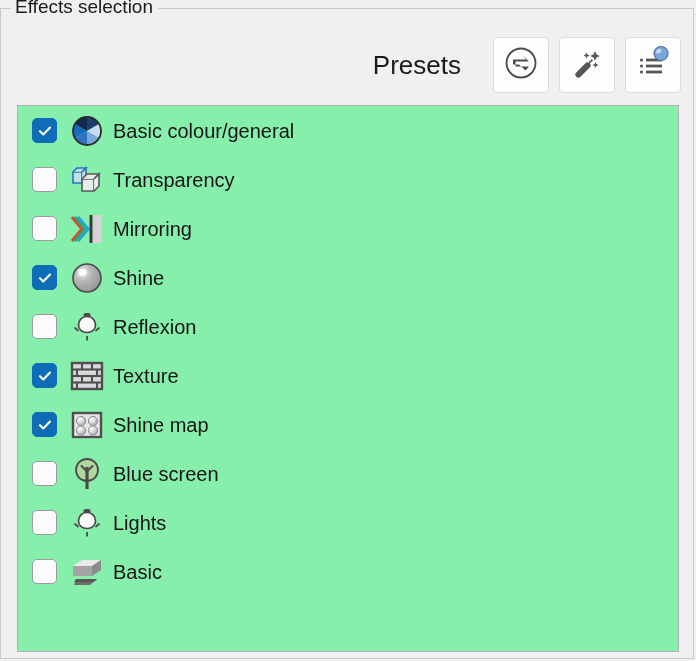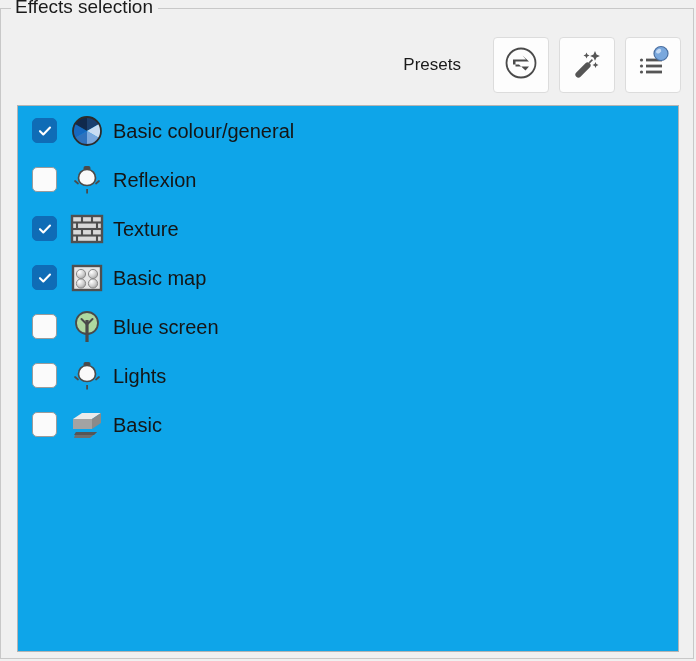--- a/index.html
+++ b/index.html
@@ -46,21 +46,21 @@
     top: 22px;
     width: 694px;
     height: 68px;
     display: flex;
     align-items: center;
     justify-content: flex-end;
     padding-right: 14px;
     box-sizing: border-box;
   }
   .presets-label {
-    font-size: 17px;
+    font-size: 26px;
     color: #1a1a1a;
     margin-right: 32px;
     white-space: nowrap;
   }
   .tool-btn {
     width: 56px;
     height: 56px;
     background: #fdfdfd;
     border: 1px solid #dcdcdc;
     border-radius: 4px;
@@ -72,21 +72,21 @@
   }
   .tool-btn:first-of-type { margin-left: 0; }
 
   
   .list-wrap {
     position: absolute;
     left: 16px;
     top: 96px;
     width: 662px;
     height: 547px;
-    background: #0ea5e9;
+    background: #86efac;
     border: 1px solid #b4b4b4;
     box-sizing: border-box;
     overflow: hidden;
   }
   .row {
     height: 49px;
     display: flex;
     align-items: center;
     padding-left: 14px;
     box-sizing: border-box;
@@ -193,22 +193,80 @@
             <path d="M0 0 L0 14 A14 14 0 0 1 -12.1 7 Z" fill="#2f72bd"></path>
             <path d="M0 0 L-12.1 7 A14 14 0 0 1 -12.1 -7 Z" fill="#1668c0"></path>
             <path d="M0 0 L-12.1 -7 A14 14 0 0 1 0 -14 Z" fill="#10294d"></path>
             <circle cx="0" cy="0" r="14" fill="none" stroke="#2b2b2b" stroke-width="1.8"></circle>
           </g>
         </svg>
       </div>
       <span class="row-label">Basic colour/general</span>
     </div>
 
-
-
+    <div class="row">
+      <div class="cb off">
+        
+      </div>
+      <div class="ico">
+        <svg width="34" height="34" viewBox="0 0 34 34">
+          <g stroke="#2f72bd" stroke-width="1.6" fill="#cfe0f5" fill-opacity="0.75">
+            <path d="M3 9 L12 9 L12 20 L3 20 Z"></path>
+            <path d="M3 9 L7 5 L16 5 L12 9"></path>
+            <path d="M12 9 L16 5 L16 16 L12 20"></path>
+          </g>
+          <g stroke="#585858" stroke-width="1.6" fill="#ededed" fill-opacity="0.9">
+            <path d="M12 16 L24 16 L24 28 L12 28 Z"></path>
+            <path d="M12 16 L17 11 L29 11 L24 16"></path>
+            <path d="M24 16 L29 11 L29 23 L24 28"></path>
+          </g>
+        </svg>
+      </div>
+      <span class="row-label">Transparency</span>
+    </div>
+
+    <div class="row">
+      <div class="cb off">
+        
+      </div>
+      <div class="ico">
+        <svg width="34" height="34" viewBox="0 0 34 34">
+          <g fill="none" stroke-width="3.2" stroke-linejoin="miter">
+            <path d="M2 5 L12 17 L2 29" stroke="#e0453c"></path>
+            <path d="M5 5 L15 17 L5 29" stroke="#34a853"></path>
+            <path d="M8 5 L18 17 L8 29" stroke="#29a3db"></path>
+          </g>
+          <rect x="19.5" y="3" width="3.2" height="28" fill="#3c3c3c"></rect>
+          <rect x="22.7" y="3" width="9" height="28" fill="#d4d4d4"></rect>
+        </svg>
+      </div>
+      <span class="row-label">Mirroring</span>
+    </div>
+
+    <div class="row">
+      <div class="cb on">
+        <svg width="16" height="16" viewBox="0 0 16 16">
+            <path d="M3 8.2 L6.3 11.4 L13 4.6" fill="none" stroke="#fff" stroke-width="2.1" stroke-linecap="round" stroke-linejoin="round"></path>
+          </svg>
+      </div>
+      <div class="ico">
+        <svg width="34" height="34" viewBox="0 0 34 34">
+          <defs>
+            <radialGradient id="shineG" cx="0.34" cy="0.3" r="0.82">
+              <stop offset="0%" stop-color="#f2f2f2"></stop>
+              <stop offset="38%" stop-color="#b7b7b7"></stop>
+              <stop offset="100%" stop-color="#8f8f8f"></stop>
+            </radialGradient>
+          </defs>
+          <circle cx="17" cy="17" r="14" fill="url(#shineG)" stroke="#4a4a4a" stroke-width="1.6"></circle>
+          <ellipse cx="12.5" cy="11.5" rx="4.2" ry="3.4" fill="#ffffff" fill-opacity="0.85"></ellipse>
+        </svg>
+      </div>
+      <span class="row-label">Shine</span>
+    </div>
 
     <div class="row">
       <div class="cb off">
         
       </div>
       <div class="ico">
         <svg width="34" height="34" viewBox="0 0 34 34">
           <rect x="13.5" y="3" width="7" height="4.5" rx="2" fill="#4a4a4a"></rect>
           <path d="M17 6.5 C11.5 6.5 8.5 10.5 8.5 15 C8.5 19.5 12 22.5 17 22.5 C22 22.5 25.5 19.5 25.5 15 C25.5 10.5 22.5 6.5 17 6.5 Z" fill="#fafafa" stroke="#4a4a4a" stroke-width="1.7"></path>
           <rect x="16.2" y="26" width="1.8" height="4.5" fill="#4a4a4a"></rect>
@@ -261,21 +319,21 @@
               <stop offset="100%" stop-color="#9d9d9d"></stop>
             </radialGradient>
           </defs>
           <rect x="3" y="5" width="28" height="24" fill="#e6e6e6" stroke="#4f4f4f" stroke-width="2.4"></rect>
           <circle cx="11" cy="13" r="4.6" fill="url(#bumpG)" stroke="#8a8a8a" stroke-width="1"></circle>
           <circle cx="23" cy="13" r="4.6" fill="url(#bumpG)" stroke="#8a8a8a" stroke-width="1"></circle>
           <circle cx="11" cy="22.5" r="4.6" fill="url(#bumpG)" stroke="#8a8a8a" stroke-width="1"></circle>
           <circle cx="23" cy="22.5" r="4.6" fill="url(#bumpG)" stroke="#8a8a8a" stroke-width="1"></circle>
         </svg>
       </div>
-      <span class="row-label">Basic map</span>
+      <span class="row-label">Shine map</span>
     </div>
 
     <div class="row">
       <div class="cb off">
         
       </div>
       <div class="ico">
         <svg width="34" height="34" viewBox="0 0 34 34">
           <circle cx="17" cy="13" r="11" fill="#aed8a0" stroke="#4a4a4a" stroke-width="1.8"></circle>
           <rect x="15.4" y="10" width="3.2" height="22" fill="#4a4a4a"></rect>

